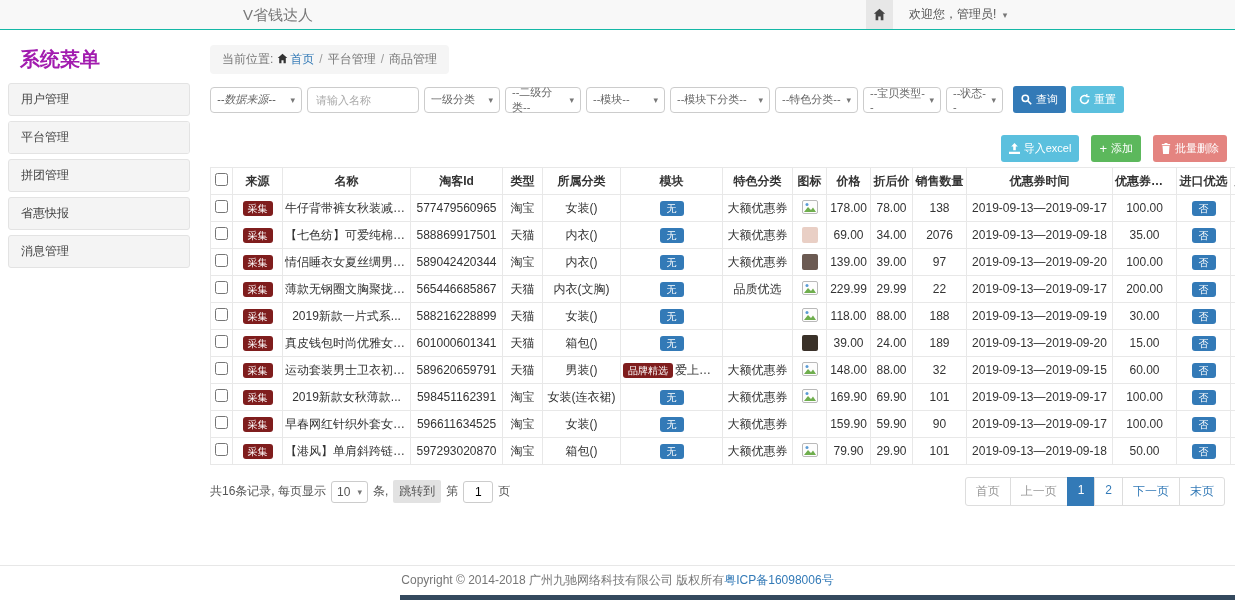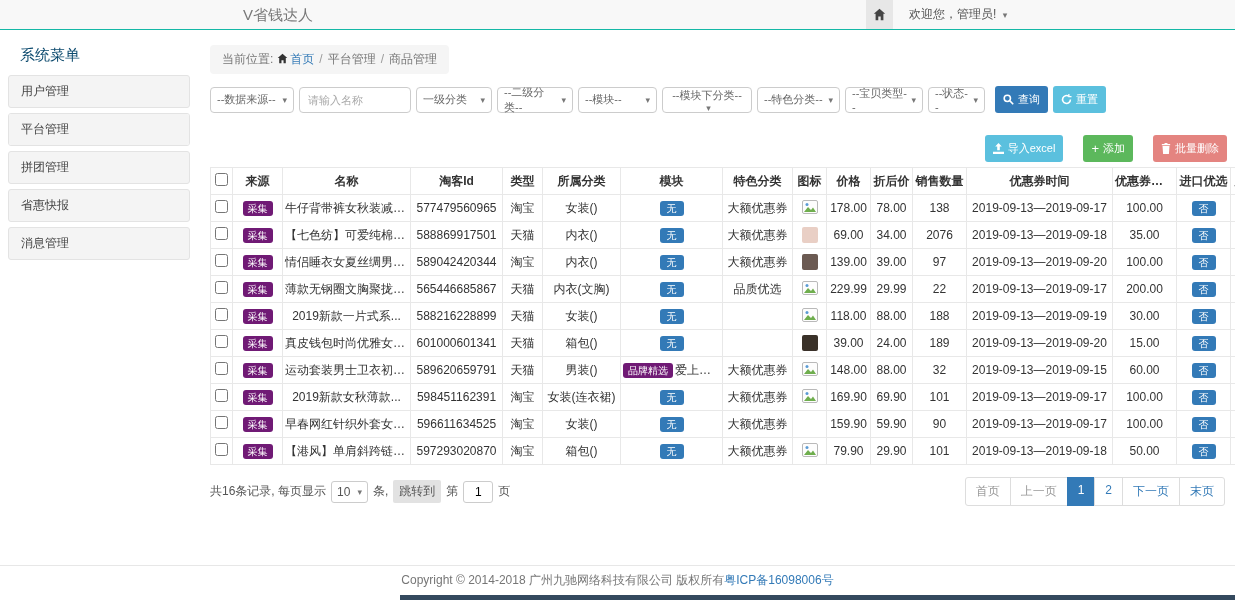--- a/index.html
+++ b/index.html
@@ -10,21 +10,21 @@
   .topbar{height:30px;background:#f8f8f8;border-bottom:1px solid #14b8a6;position:relative;}
   .app-title{position:absolute;left:243px;top:0;line-height:29px;font-size:15px;color:#787878;}
   .top-right{position:absolute;left:866px;top:0;height:29px;display:flex;align-items:center;}
   .home-box{width:27px;height:29px;background:#e7e7e7;display:flex;align-items:center;justify-content:center;cursor:pointer;}
   .welcome{margin-left:16px;font-size:12px;color:#555;cursor:pointer;}
   .caret{font-size:9px;color:#777;margin-left:3px;}
 
   
   .content{display:flex;height:535px;overflow:hidden;align-items:flex-start;}
   aside{width:182px;margin-left:8px;flex-shrink:0;overflow:hidden;height:535px;}
-  .menu-title{padding:16px 12px 10px;color:#0c4a6e;font-weight:normal;font-size:15px;}
+  .menu-title{padding:16px 12px 10px;color:#a21caf;font-weight:bold;font-size:20px;}
   .sb-section{background:#f4f4f4;border:1px solid #e3e3e3;border-radius:3px;padding:7px 12px;font-size:12px;color:#444;margin-bottom:5px;cursor:pointer;}
   .sb-group{border:1px solid #e3e3e3;border-radius:3px;margin-bottom:5px;background:#fbfbfb;overflow:hidden;}
   .sb-group .sb-section{border:none;border-radius:0;margin-bottom:0;}
   .sb-submenu{padding:2px 6px 5px;}
   .sb-sub{padding:6px 8px 6px 16px;font-size:12px;color:#337ab7;border-bottom:1px dotted #ddd;cursor:pointer;}
   .sb-sub:last-child{border-bottom:none;}
   .sb-sub.active{background:#fbd9a2;border-radius:4px;color:#555;border-bottom-color:transparent;}
 
   main{flex:1;margin:0 8px 0 20px;min-width:0;}
   .breadcrumb{display:inline-block;margin-top:15px;background:#f5f5f5;border-radius:4px;padding:6px 12px;font-size:12px;color:#777;}
@@ -37,27 +37,27 @@
   .fselect{height:26px;border:1px solid #ccc;border-radius:4px;background:#fff;display:flex;align-items:center;justify-content:space-between;padding:0 6px;font-size:11px;color:#666;cursor:pointer;flex-shrink:0;}
   .finput{height:26px;width:112px;border:1px solid #ccc;border-radius:4px;padding:0 8px;font-size:11px;color:#555;flex-shrink:0;}
   .finput::placeholder{color:#aaa;}
   .btn{border:none;border-radius:3px;color:#fff;font-size:11px;padding:6px 8px;cursor:pointer;display:inline-flex;align-items:center;gap:4px;font-family:inherit;flex-shrink:0;justify-content:center;}
   .btn-primary{background:#337ab7;}
   .btn-info{background:#5bc0de;}
   .btn-success{background:#5cb85c;}
   .btn-danger-soft{background:#e48480;}
 
   
-  .toolbar{display:flex;justify-content:flex-end;gap:20px;margin-top:22px;margin-bottom:5px;}
+  .toolbar{display:flex;justify-content:flex-end;gap:12px;margin-top:22px;margin-bottom:5px;}
 
   
   table{width:100%;border-collapse:collapse;table-layout:fixed;font-size:12px;color:#333;background:#fff;}
   th,td{border:1px solid #e8e8e8;text-align:center;padding:4px 2px;overflow:hidden;white-space:nowrap;text-overflow:ellipsis;height:27px;}
   th{font-weight:bold;font-size:12px;color:#333;}
-  .badge-orange{background:#701a75;color:#fff;border-radius:3px;padding:2px 5px;font-size:10px;}
+  .badge-orange{background:#7f1d1d;color:#fff;border-radius:3px;padding:2px 5px;font-size:10px;}
   .badge-blue{background:#337ab7;color:#fff;border-radius:3px;padding:2px 7px;font-size:10px;cursor:pointer;}
   .thumb{display:inline-block;width:16px;height:16px;border-radius:2px;vertical-align:middle;}
   .mod-extra{margin-left:2px;}
 
   
   .pager-row{display:flex;justify-content:space-between;align-items:center;margin-top:12px;font-size:12px;color:#555;}
   .pager-left{display:flex;align-items:center;gap:5px;}
   .per-page{border:1px solid #ccc;border-radius:3px;padding:3px 5px;display:inline-flex;align-items:center;gap:4px;background:#fff;cursor:pointer;}
   .jump-chip{background:#e2e2e2;padding:3px 6px;border-radius:2px;cursor:pointer;}
   .jump-input{width:30px;height:22px;border:1px solid #ccc;border-radius:3px;text-align:center;font-size:12px;}
@@ -109,38 +109,38 @@
     </aside>
 
     <main>
       <div class="breadcrumb">
         <span>当前位置:</span><svg class="bc-house" width="11" height="11" viewBox="0 0 16 16" fill="#333">
             <path d="M8 1l7 6.2h-2.2V15H9.5v-4.4h-3V15H3.2V7.2H1z"></path>
           </svg><span class="bc-link">首页</span><span class="bc-sep">/</span><span>平台管理</span><span class="bc-sep">/</span><span>商品管理</span>
       </div>
 
       <div class="filters">
-        <div class="fselect" style="width: 84px;">
+        <div class="fselect" style="width: 92px; font-style: italic;">
             <span>--数据来源--</span>
             <span class="caret">▾</span>
           </div>
           <input class="finput" placeholder="请输入名称" style="">
           <div class="fselect" style="width: 76px;">
             <span>一级分类</span>
             <span class="caret">▾</span>
           </div>
           <div class="fselect" style="width: 76px;">
             <span>--二级分类--</span>
             <span class="caret">▾</span>
           </div>
           <div class="fselect" style="width: 79px;">
             <span>--模块--</span>
             <span class="caret">▾</span>
           </div>
-          <div class="fselect" style="width: 90px; flex-direction: column;">
+          <div class="fselect" style="width: 100px;">
             <span>--模块下分类--</span>
             <span class="caret">▾</span>
           </div>
           <div class="fselect" style="width: 83px;">
             <span>--特色分类--</span>
             <span class="caret">▾</span>
           </div>
           <div class="fselect" style="width: 78px;">
             <span>--宝贝类型--</span>
             <span class="caret">▾</span>

